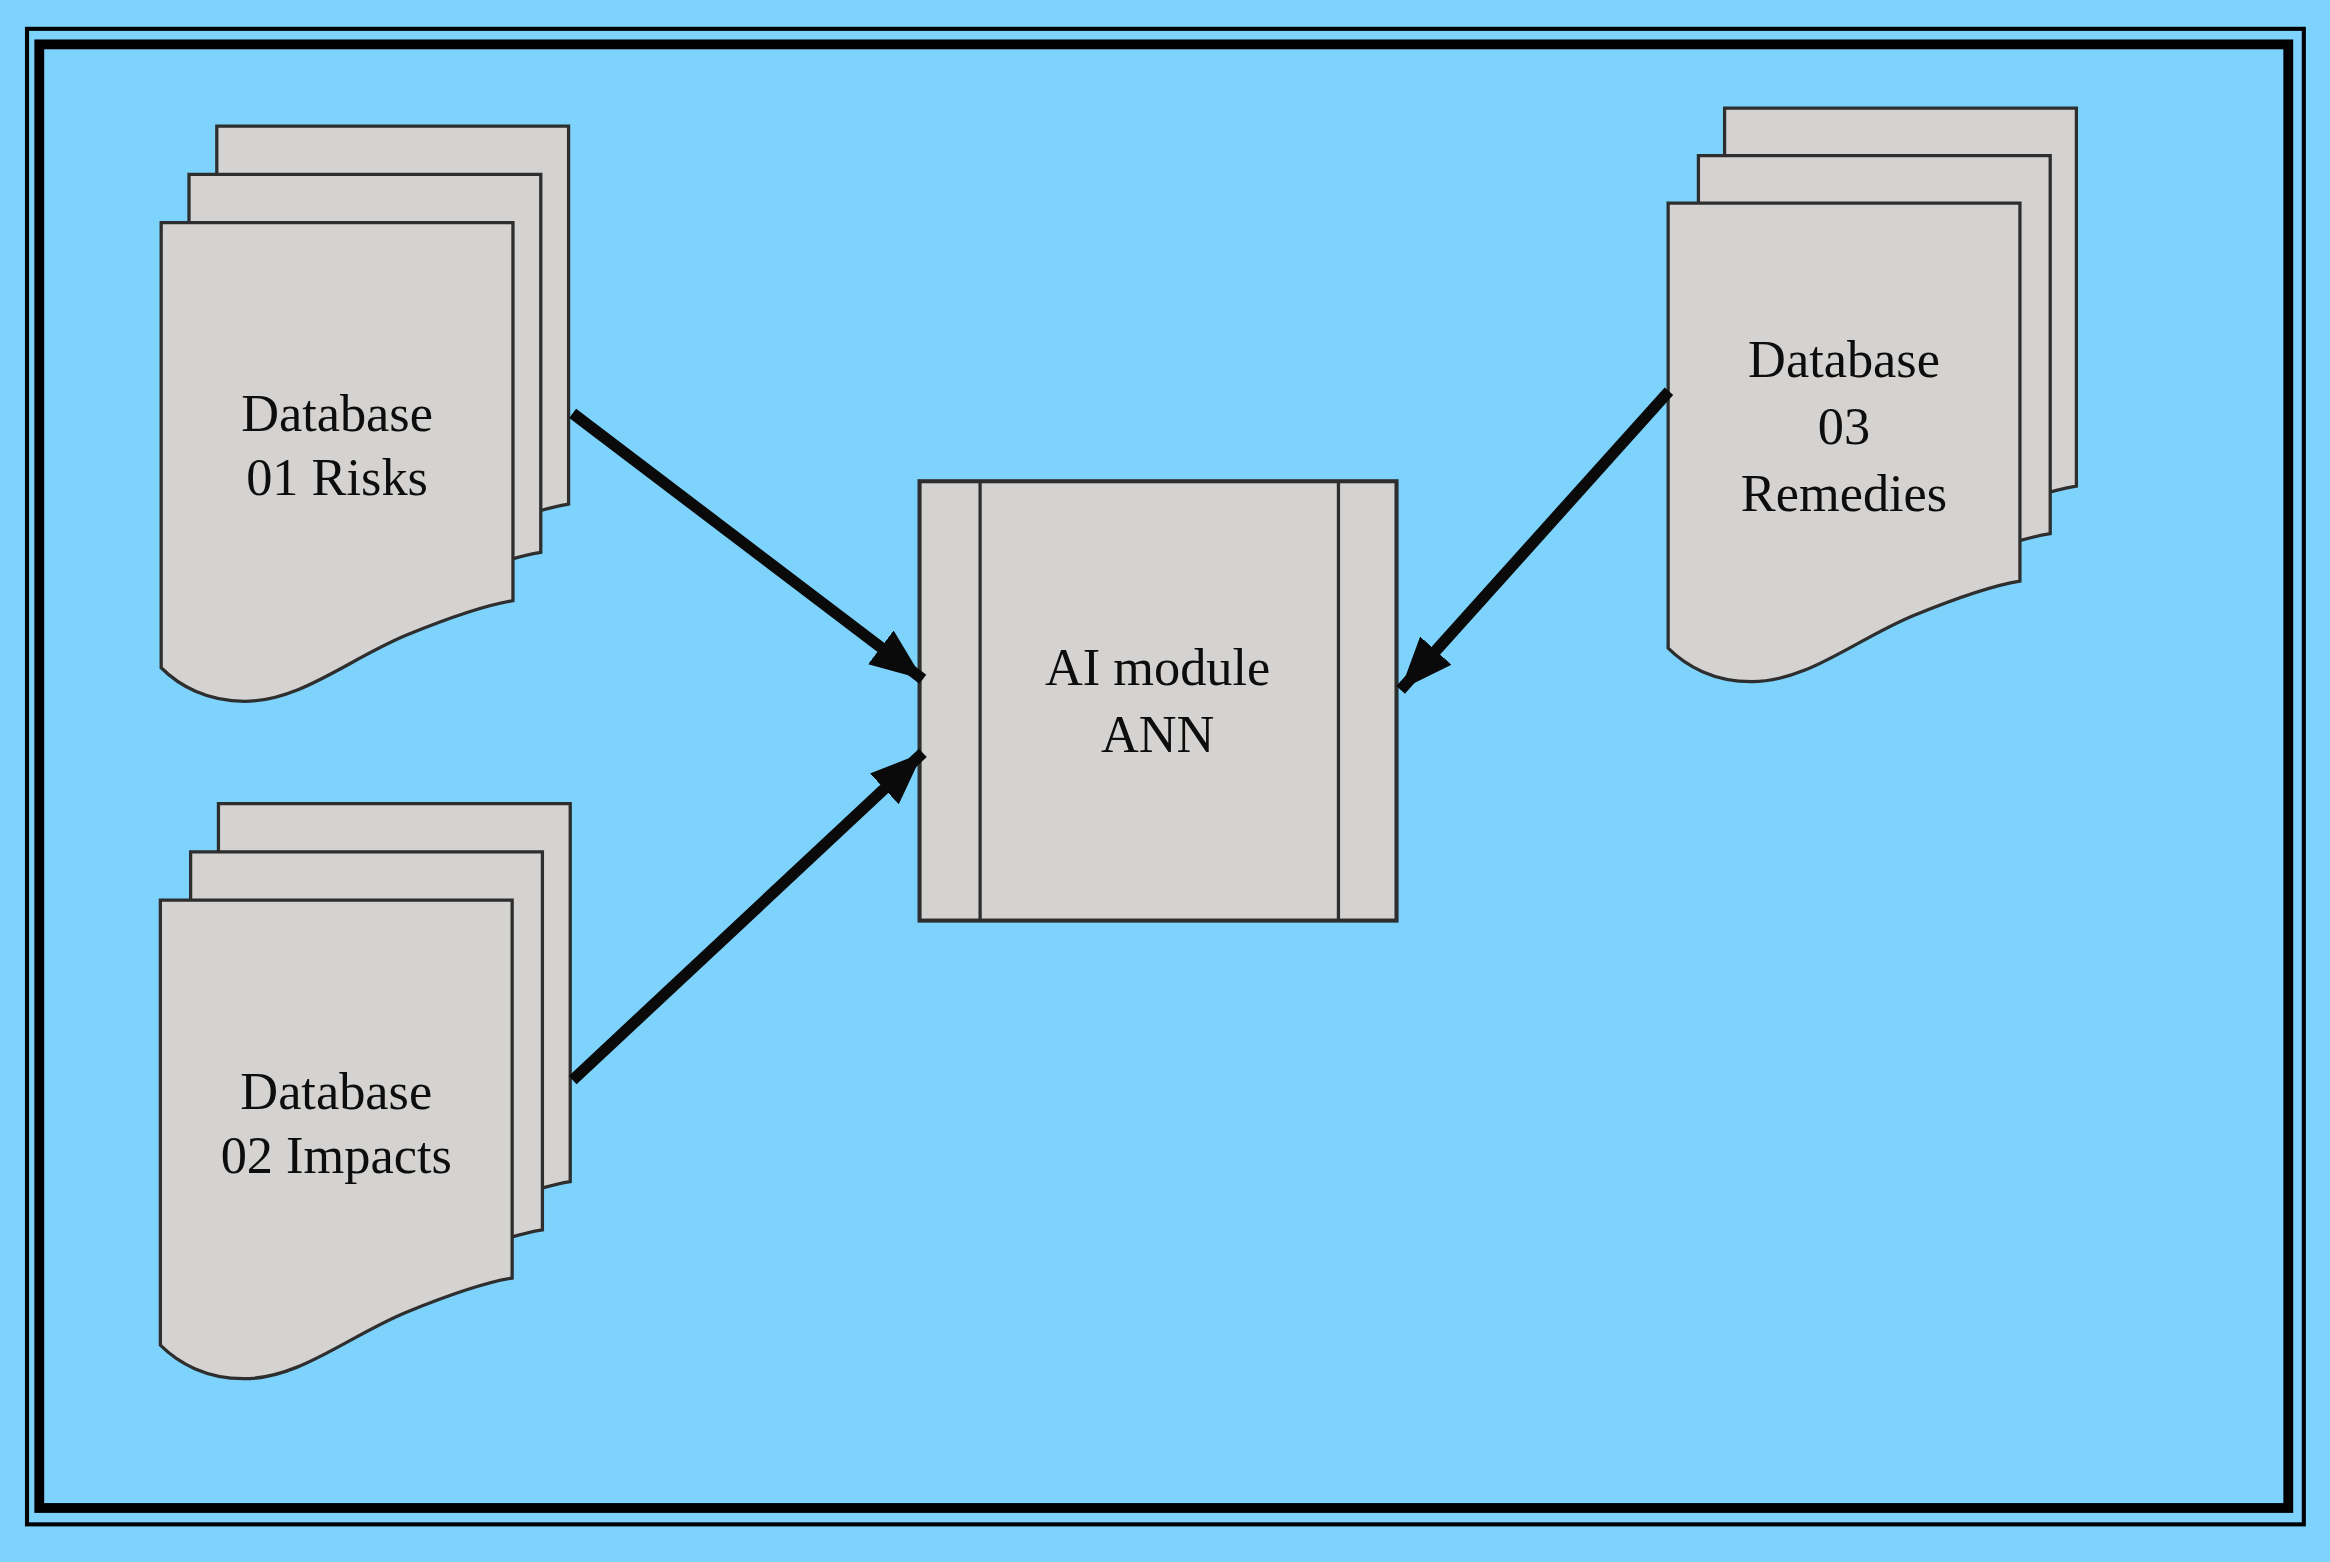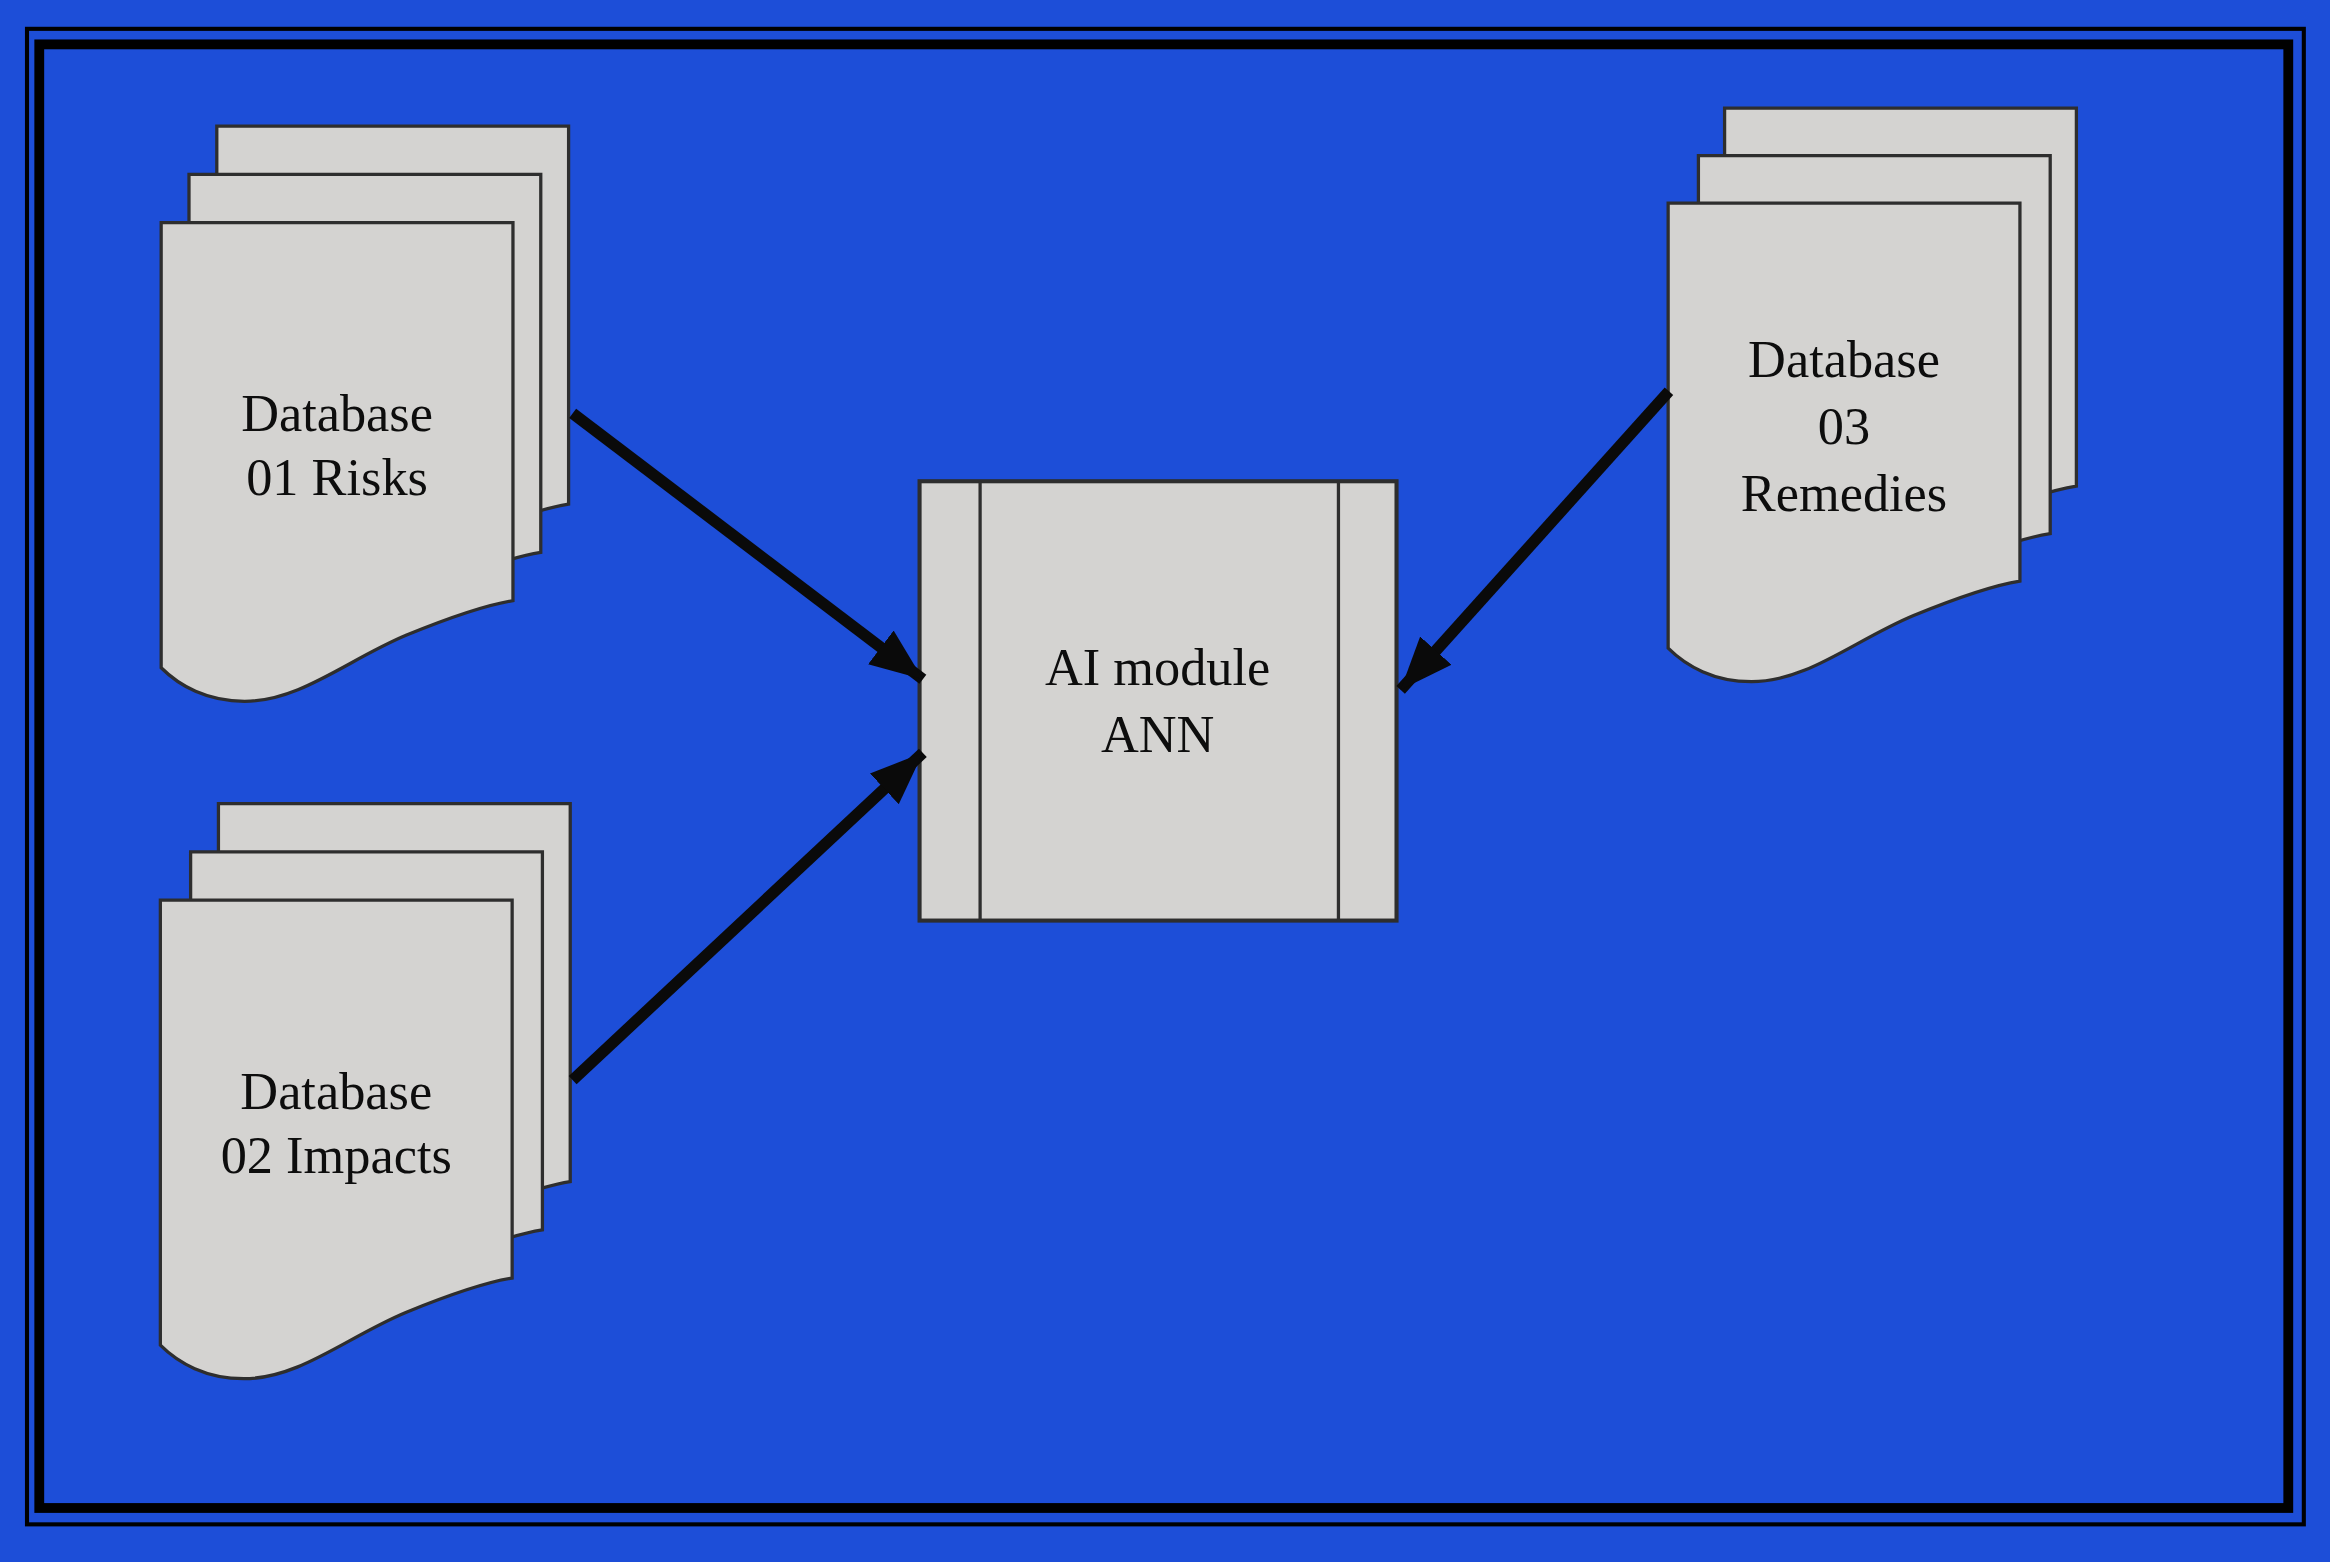--- a/index.html
+++ b/index.html
@@ -4,21 +4,21 @@
 <style>
   html, body {
     margin: 0;
     padding: 0;
     background: #ffffff;
   }
   .stage {
     position: relative;
     width: 2330px;
     height: 1563px;
-    background: #1d4ed8;
+    background: #7dd3fc;
     overflow: hidden;
   }
   svg text {
     font-family: "Liberation Serif", "DejaVu Serif", serif;
     font-size: 64px;
     fill: var(--text-color, #0d0d0d);
   }
   .doc-page {
     fill: var(--shape-fill, #d4d3d1);
     stroke: var(--shape-stroke, #2e2e2e);

